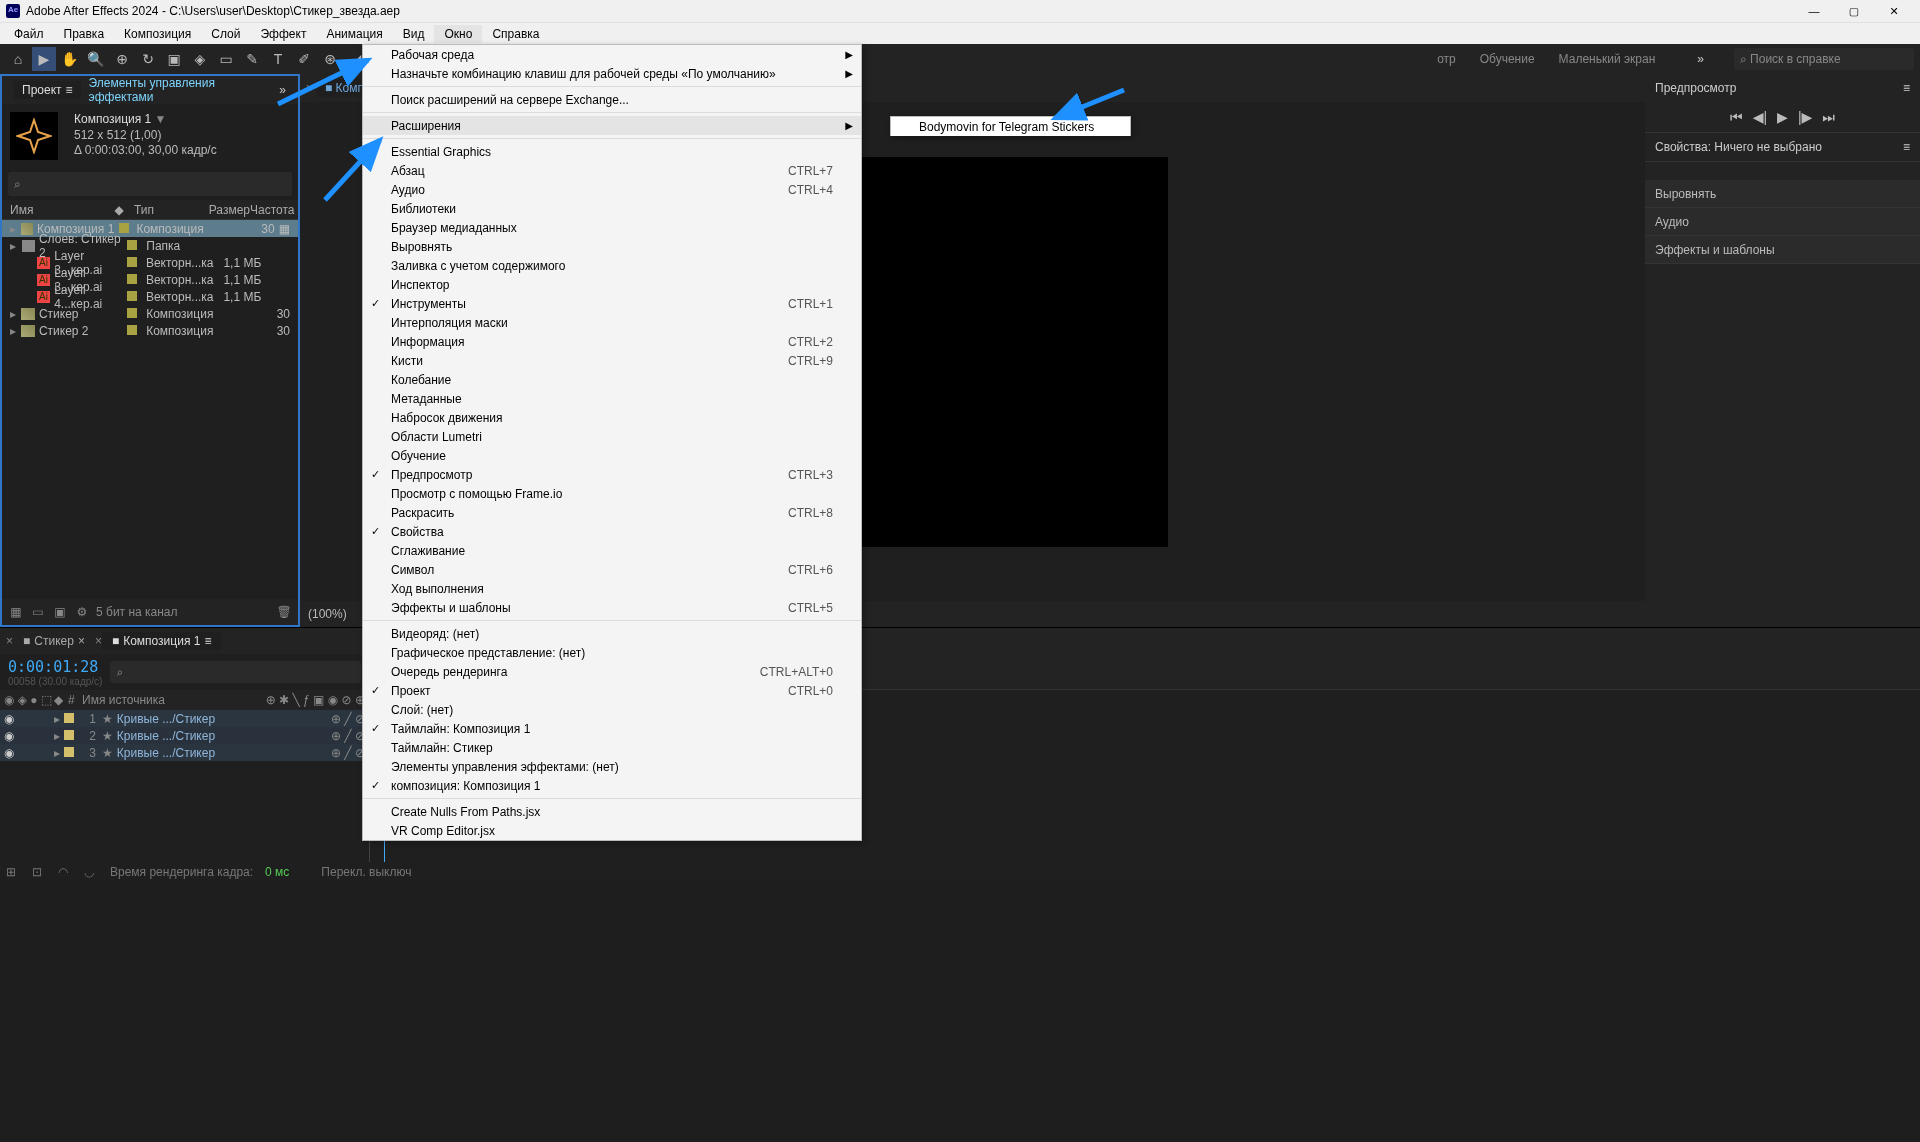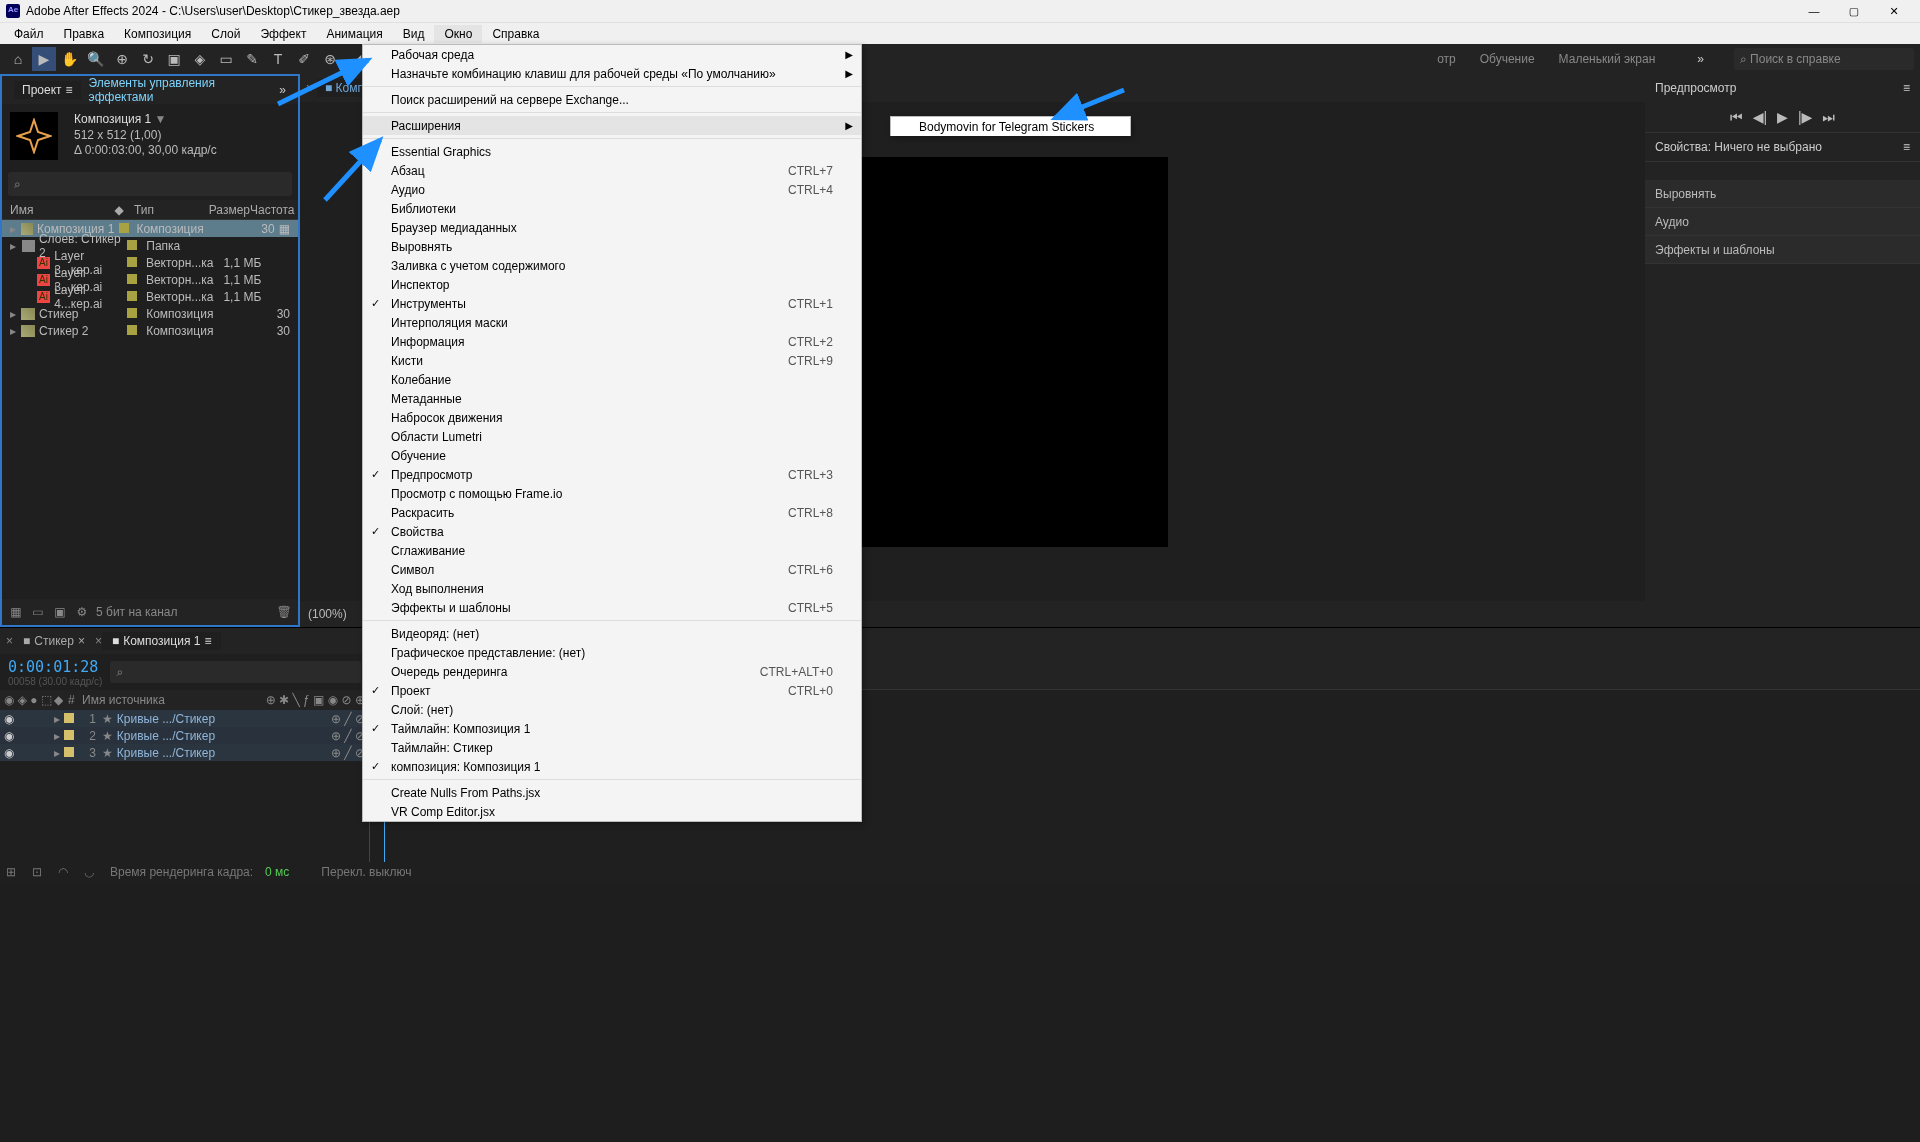--- a/index.html
+++ b/index.html
@@ -540,20 +540,23 @@
       <span>Слой: (нет)</span>
     </div>
     <div class="dd-item">
       <span class="check">✓</span>
       <span>Таймлайн: Композиция 1</span>
     </div>
     <div class="dd-item">
       <span>Таймлайн: Стикер</span>
     </div>
     <div class="dd-item">
+      <span>Элементы управления эффектами: (нет)</span>
+    </div>
+    <div class="dd-item">
       <span class="check">✓</span>
       <span>композиция: Композиция 1</span>
     </div>
     <div class="dd-sep"></div>
     <div class="dd-item">
       <span>Create Nulls From Paths.jsx</span>
     </div>
     <div class="dd-item">
       <span>VR Comp Editor.jsx</span>
     </div>

